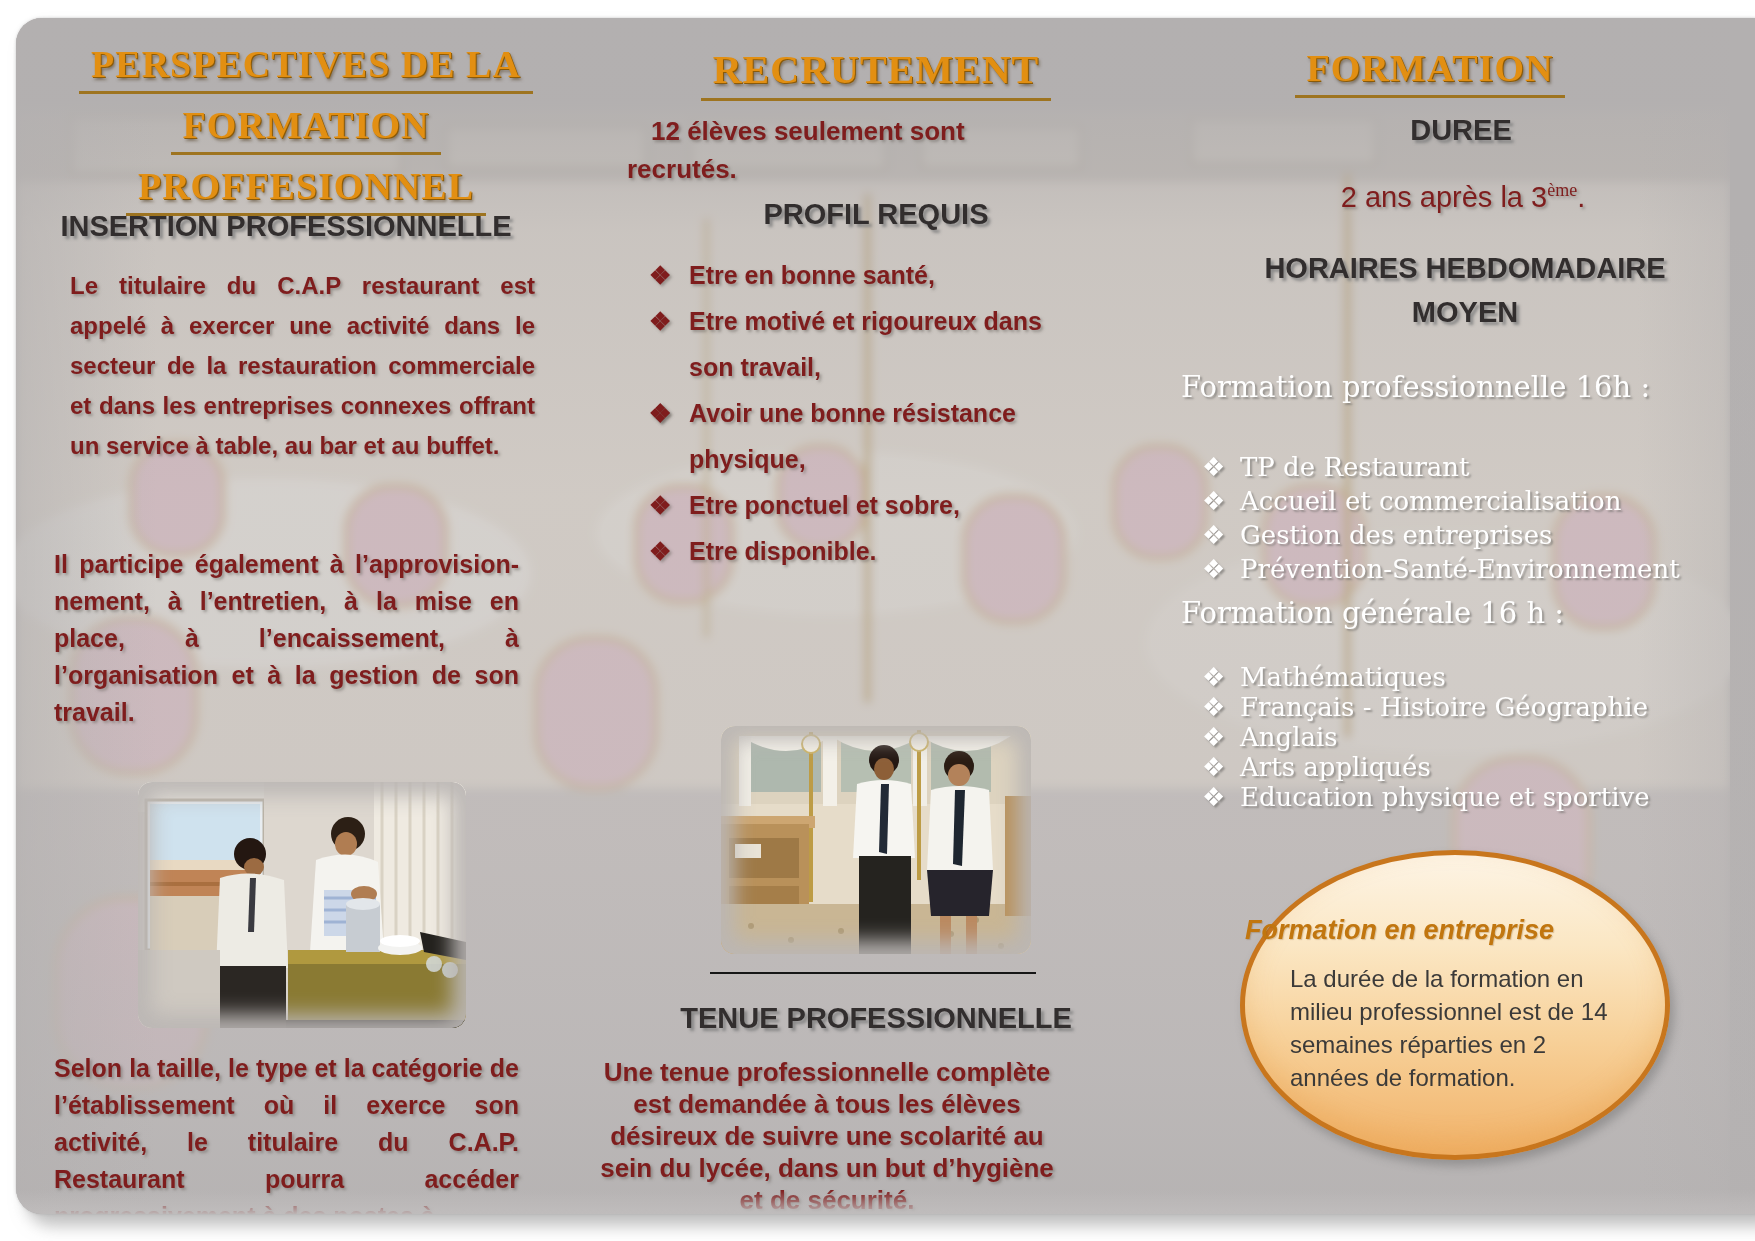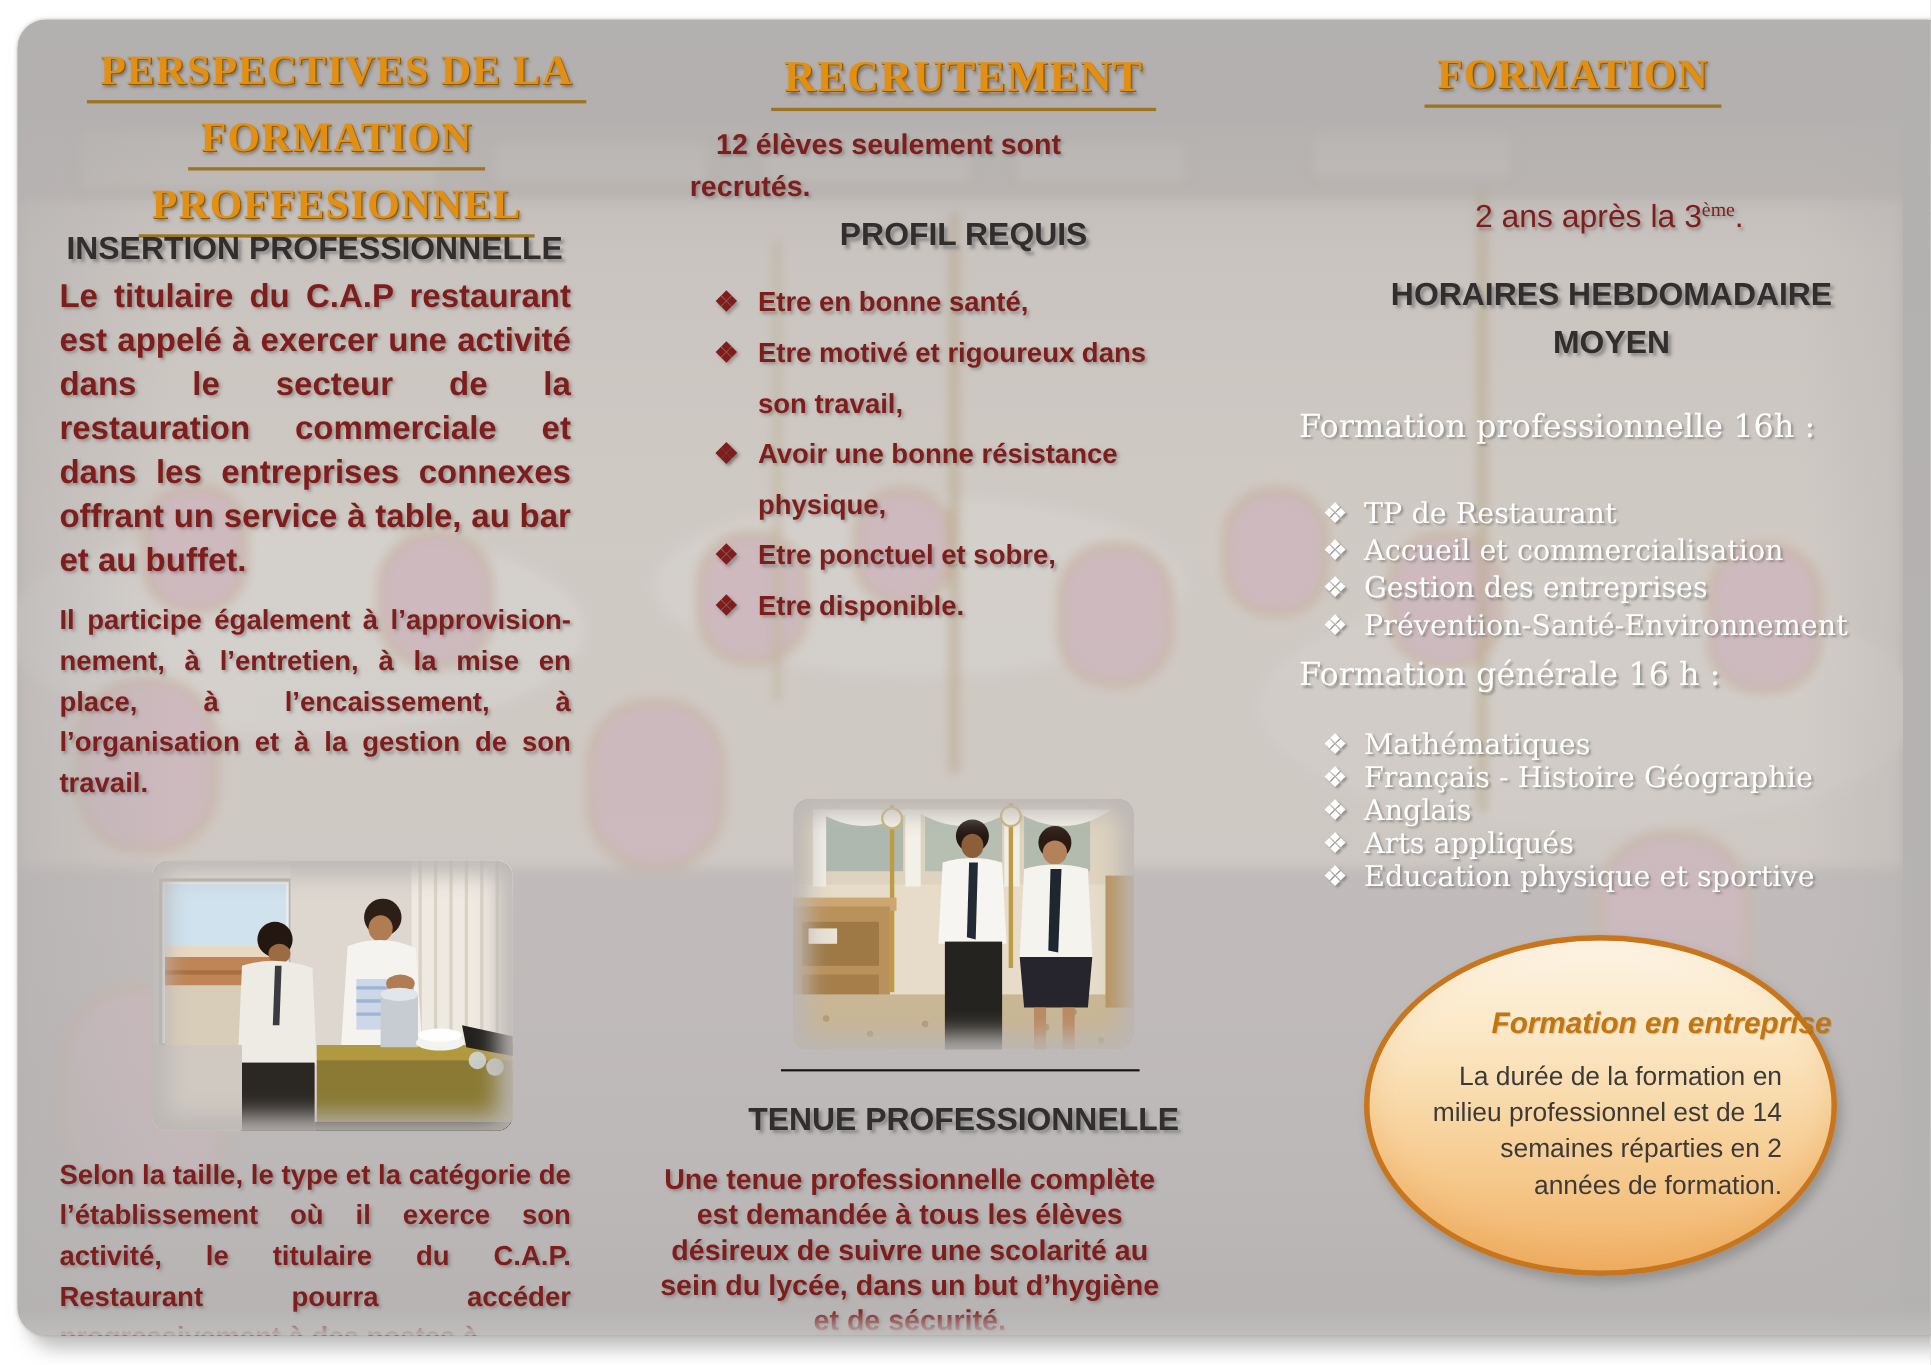--- a/index.html
+++ b/index.html
@@ -54,21 +54,21 @@
   .photo{border-radius:14px;overflow:hidden;z-index:4;}
   .photo:after{content:"";position:absolute;inset:0;border-radius:14px;
       box-shadow:inset 0 0 20px 14px rgba(186,182,180,.95);}
   .photo svg{display:block;}
 
   .divider{background:#161616;z-index:5;}
 
   .oval{border-radius:50%;border:5px solid #c8761d;z-index:6;
     background:linear-gradient(180deg,#fdf4e5 0%,#fbe7c4 30%,#f7d098 62%,#f1b269 100%);
     box-shadow:4px 6px 10px rgba(95,95,95,.4), inset 0 -12px 26px rgba(225,150,60,.28);
-    text-align:right;}
+    text-align:left;}
   .oval-title{font-weight:bold;font-style:italic;color:#c1760f;font-size:27px;
     margin-top:60px;text-shadow:1px 1px 1px rgba(120,70,10,.25);}
   .oval-body{width:330px;margin:16px auto 17px;color:#3b3a39;font-size:24px;line-height:33px;}
 
   sup.sup{font-size:18px;font-family:Liberation Serif, serif;}
 </style>
 </head>
 <body>
 
 <div class="card">
@@ -117,21 +117,21 @@
   <div class="bottom-fade"></div>
 
   <div class="abs orange-title" style="left:60px;top:24px;width:460px;font-size:38px;line-height:44px;">
     <div><span class="tline">PERSPECTIVES DE LA</span></div>
     <div><span class="tline">FORMATION</span></div>
     <div><span class="tline">PROFFESIONNEL</span></div>
   </div>
 
   <div class="abs dark-heading" style="left:30px;top:192px;width:480px;font-size:29px;">INSERTION PROFESSIONNELLE</div>
 
-  <p class="abs white-body just" style="left:38px;top:232px;width:465px;font-size:30px;line-height:40px;margin:0;">Le titulaire du C.A.P restaurant est appelé à exercer une activité dans le secteur de la restauration commerciale et dans les entreprises connexes offrant un service à table, au bar et au buffet.</p>
+  <p class="abs white-body just" style="left:38px;top:232px;width:465px;font-size:24px;line-height:40px;margin:16px;">Le titulaire du C.A.P restaurant est appelé à exercer une activité dans le secteur de la restauration commerciale et dans les entreprises connexes offrant un service à table, au bar et au buffet.</p>
 
   <p class="abs white-body just" style="left:38px;top:528px;width:465px;font-size:25px;line-height:37px;margin:0;">Il participe également à l’approvision- nement, à l’entretien, à la mise en place, à l’encaissement, à l’organisation et à la gestion de son travail.</p>
 
   <div class="photo abs" style="left:122px;top:764px;width:328px;height:246px;">
     <svg width="328" height="246" viewBox="0 0 328 246" xmlns="http://www.w3.org/2000/svg">
       <rect width="328" height="246" fill="#d9d4cd"></rect>
       <rect x="0" y="0" width="328" height="30" fill="#e4e0d9"></rect>
       <rect x="8" y="18" width="118" height="150" fill="#e8edf1" stroke="#b9b2a6" stroke-width="3"></rect>
       <rect x="12" y="22" width="110" height="60" fill="#cfe2ee"></rect>
       <rect x="12" y="78" width="110" height="10" fill="#e8d9c2"></rect>
@@ -248,20 +248,21 @@
   <div class="abs divider" style="left:694px;top:954px;width:326px;height:2px;"></div>
 
   <div class="abs dark-heading" style="left:620px;top:984px;width:480px;font-size:29px;">TENUE PROFESSIONNELLE</div>
 
   <p class="abs white-body" style="left:582px;top:1038px;width:458px;font-size:26px;line-height:32px;text-align:center;margin:0;">Une tenue professionnelle complète est demandée à tous les élèves désireux de suivre une scolarité au sein du lycée, dans un but d’hygiène et de sécurité.</p>
 
   <div class="abs orange-title" style="left:1212px;top:28px;width:404px;font-size:38px;">
     <span class="tline">FORMATION</span>
   </div>
 
+  <div class="abs dark-heading" style="left:1245px;top:96px;width:400px;font-size:29px;">DUREE</div>
 
   <div class="abs white-body" style="left:1231px;top:162px;width:432px;font-size:29px;font-weight:normal;text-align:center;">
     <span>2 ans après la 3</span><sup class="sup">ème</sup><span>.</span>
   </div>
 
   <div class="abs dark-heading" style="left:1227px;top:228px;width:444px;font-size:29px;line-height:44px;">
     <div>HORAIRES HEBDOMADAIRE</div>
     <div>MOYEN</div>
   </div>
 

